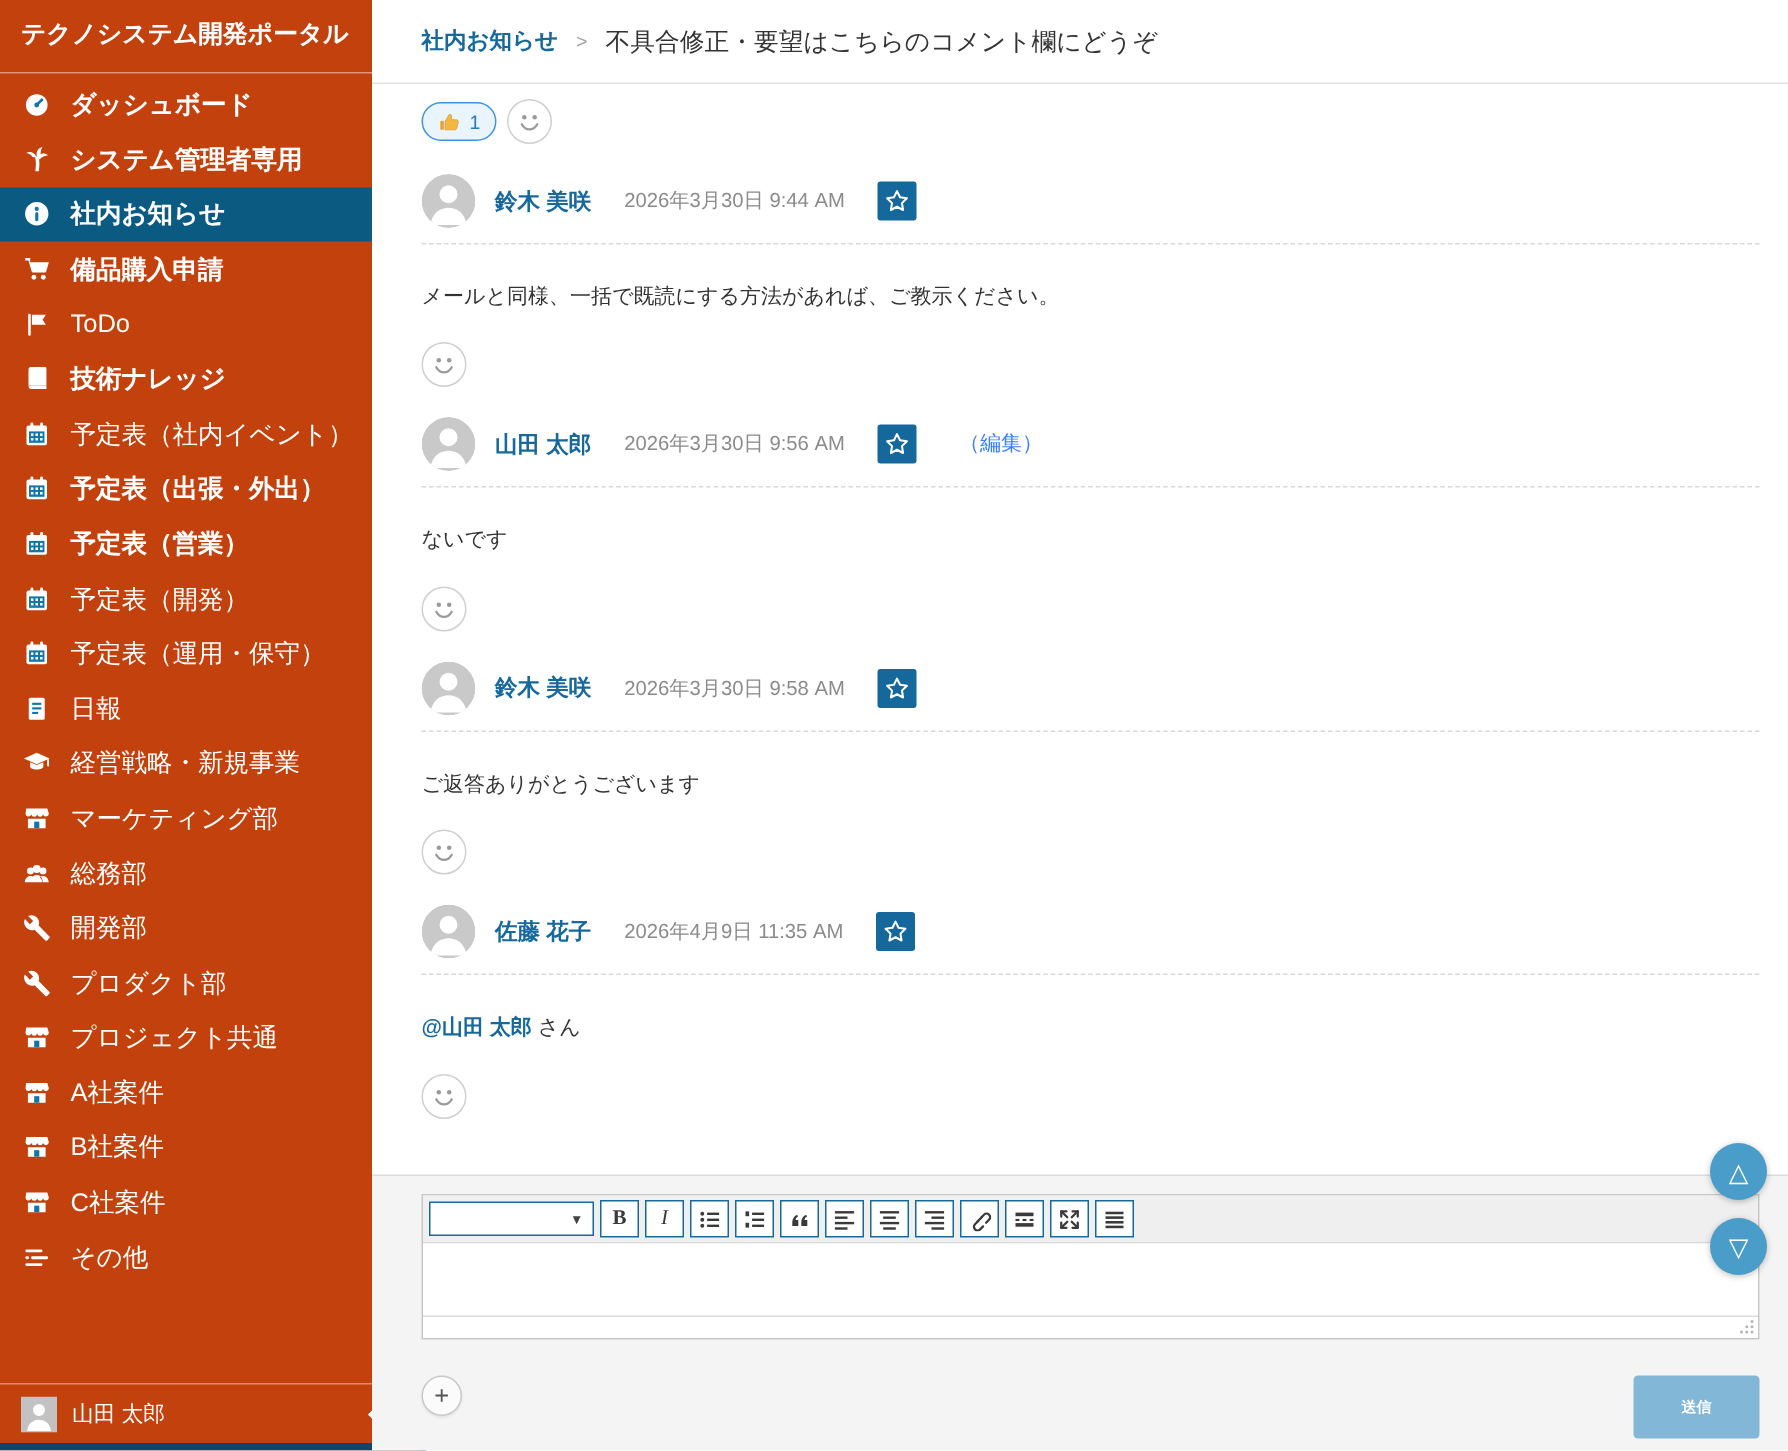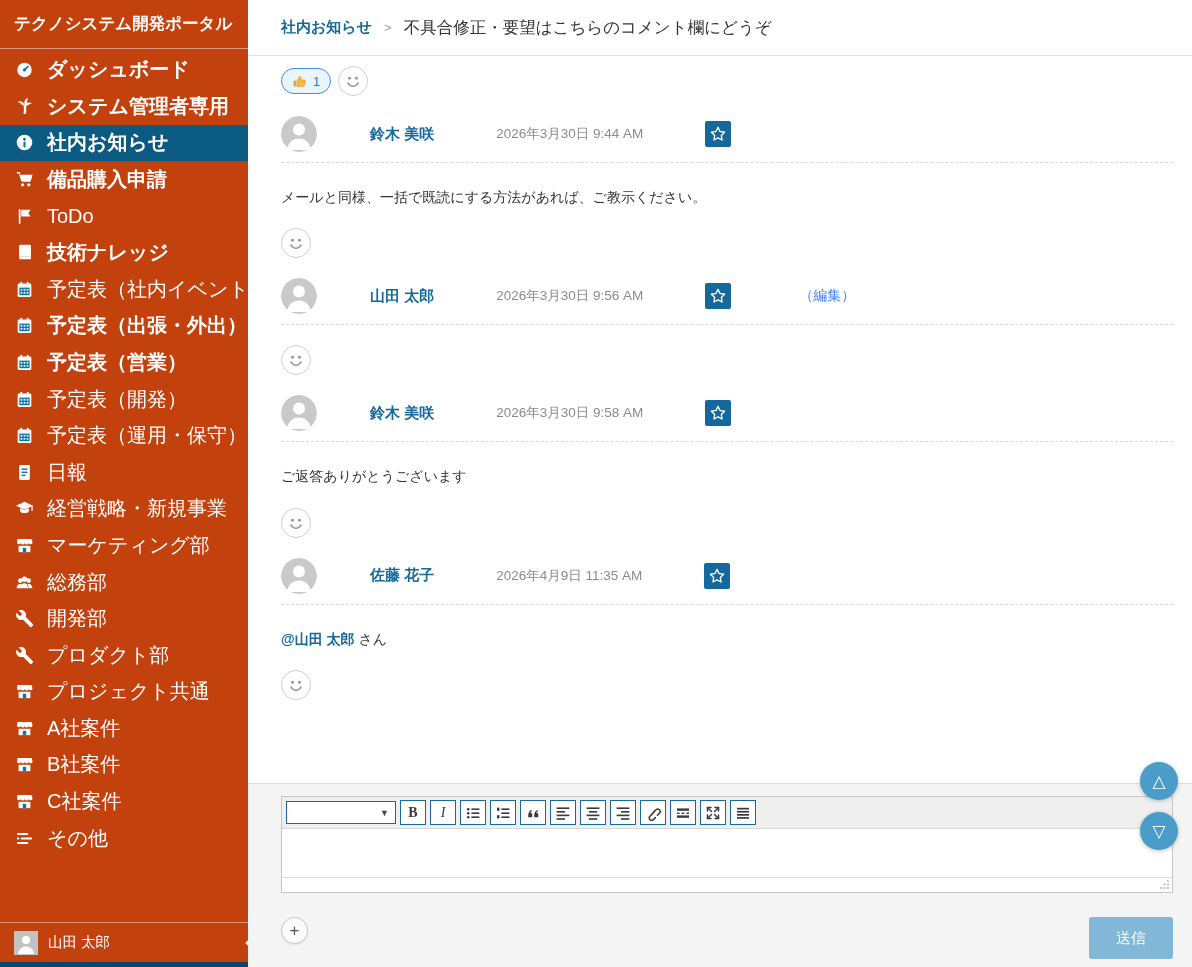--- a/index.html
+++ b/index.html
@@ -4,21 +4,21 @@
 <style>
   * { margin:0; padding:0; box-sizing:border-box; }
   html,body { width:1192px; height:967px; }
   body { font-family:"Liberation Sans","DejaVu Sans",sans-serif; position:relative; overflow:hidden; background:#fff; color:#333; }
   a { text-decoration:none; }
 
   
   .sidebar { position:absolute; left:0; top:0; width:284px; height:967px; background:#c2410c; color:#fff; }
   .side-title { padding:10px 14px 12px; font-size:16.5px; font-weight:700; line-height:1.6; border-bottom:1px solid rgba(255,255,255,.45); }
   .side-nav { padding-top:2px; }
-  .side-item { position:relative; height:36.6px; display:flex; align-items:center; padding:0 14px; gap:13px; font-size:20px; cursor:pointer;text-align:center; }
+  .side-item { position:relative; height:36.6px; display:flex; align-items:center; padding:0 14px; gap:13px; font-size:17px; cursor:pointer;text-align:center; }
   .side-item.bold { font-weight:700; }
   .side-item.selected { background:#0a5a82; }
   .side-icon { width:20px; height:20px; flex:none; display:flex; align-items:center; justify-content:center; }
   .side-icon svg { width:19px; height:19px; }
   .unread-dot { position:absolute; right:16px; top:50%; margin-top:-2.5px; width:5px; height:5px; border-radius:50%; background:#e8413c; }
   .side-strip { position:absolute; top:0; right:0; width:5px; height:100%; background:#3399cc; }
   .side-footer { position:absolute; left:0; right:5px; bottom:5px; height:40px; border-top:1px solid rgba(255,255,255,.4); display:flex; align-items:center; padding:0 14px; gap:10px; font-size:14.5px; }
   .side-footer svg.uav { width:24px; height:24px; flex:none; }
   .logout-btn { margin-left:auto; background:none; border:none; cursor:pointer; display:flex; padding:0; }
   .logout-btn svg { width:22px; height:22px; }
@@ -32,21 +32,21 @@
   .page-title { color:#333; font-weight:400; font-size:16.5px; }
 
   .thread { flex:1 1 auto; overflow:hidden; padding:0 19px 0 33px; }
   .reaction-row { margin-top:10px; display:flex; align-items:center; gap:7px; }
   .reaction-chip { display:inline-flex; align-items:center; gap:6px; height:26px; padding:0 10px; border:1px solid #3d94e0; background:#eaf4fd; border-radius:13px; cursor:pointer; }
   .reaction-chip svg { width:15px; height:15px; }
   .reaction-count { color:#2a7bc0; font-size:13px; }
   .smiley-btn { width:30px; height:30px; border-radius:50%; border:1px solid #cfcfcf; background:#fff; display:flex; align-items:center; justify-content:center; cursor:pointer; padding:0; }
   .smiley-btn svg { width:28px; height:28px; }
 
-  .c-head { margin-top:20px; display:flex; align-items:center;gap:40px; }
+  .c-head { margin-top:20px; display:flex; align-items:center; }
   .avatar { width:36px; height:36px; border-radius:50%; overflow:hidden; flex:none; display:flex; }
   .avatar svg { width:36px; height:36px; }
   .c-name { margin-left:13px; color:#17699c; font-size:15px; font-weight:700; cursor:pointer; }
   .c-time { margin-left:22px; color:#8b8b8b; font-size:13.5px; }
   .star-btn { margin-left:22px; width:26px; height:26px; border:none; border-radius:2px; background:#15689b; display:flex; align-items:center; justify-content:center; cursor:pointer; padding:0; }
   .star-btn svg { width:18px; height:18px; }
   .c-edit { margin-left:28px; color:#3b82f6; font-size:14px; cursor:pointer; }
   .dashed { margin-top:10px; border-top:1px dashed #d8d8d8; height:0; }
   .c-body { margin-top:23px; font-size:14px; line-height:1.6; color:#333; }
   .c-mention { color:#17699c; font-weight:700; cursor:pointer; }
@@ -61,21 +61,21 @@
   .tb-btn { width:26px; height:25px; background:#fff; border:1px solid #17699c; display:flex; align-items:center; justify-content:center; cursor:pointer; padding:0; color:#3a3a3a; }
   .tb-btn svg { width:16px; height:16px; }
   .tb-btn .glyph { font-size:14px; font-family:"Liberation Serif","DejaVu Serif",serif; }
   .tb-btn .glyph.b { font-weight:700; }
   .tb-btn .glyph.i { font-style:italic; }
   .edit-area { height:48px; background:#fff; cursor:text; }
   .resize-bar { height:15px; border-top:1px solid #dcdcdc; position:relative; }
   .resize-grip { position:absolute; right:2px; bottom:2px; width:11px; height:11px; cursor:nwse-resize; }
   .composer-actions { display:flex; justify-content:space-between; align-items:flex-start; margin-top:24px; }
   .add-btn { width:27px; height:27px; border-radius:50%; border:1px solid #c9c9c9; background:#fbfbfb; color:#555; font-size:17px; line-height:1; display:flex; align-items:center; justify-content:center; cursor:pointer; box-shadow:0 1px 2px rgba(0,0,0,.08); }
-  .send-btn { width:84px; height:42px; background:#82b7d8; border:none; border-radius:3px; color:#fff; font-size:15px; font-weight:400; cursor:pointer; }
+  .send-btn { width:84px; height:42px; background:#82b7d8; border:none; border-radius:3px; color:#fff; font-size:10px; font-weight:700; cursor:pointer; }
 
   .float-btn { position:absolute; right:14px; width:38px; height:38px; border-radius:50%; background:#4a9dc8; border:none; color:#fff; font-size:17px; display:flex; align-items:center; justify-content:center; cursor:pointer; box-shadow:0 1px 4px rgba(0,0,0,.25); z-index:5; }
   #floatUp { top:762px; }
   #floatDown { top:812px; }
 </style>
 </head>
 <body>
 
 <aside class="sidebar">
   <div class="side-title">テクノシステム開発ポータル</div>
@@ -460,20 +460,24 @@
       <a class="c-name">山田 太郎</a>
       <span class="c-time">2026年3月30日 9:56 AM</span>
       <button class="star-btn">
         <svg viewBox="0 0 24 24">
                 <path d="M12 3.2l2.7 5.5 6.1.9-4.4 4.3 1 6.1-5.4-2.9-5.4 2.9 1-6.1-4.4-4.3 6.1-.9z" fill="none" stroke="#fff" stroke-width="1.8" stroke-linejoin="round"></path>
               </svg>
       </button>
       <a class="c-edit">（編集）</a>
     </div>
     <div class="dashed"></div>
+    <div class="c-body">
+
+      <p class="c-text">ないです</p>
+    </div>
     <div class="c-react">
       <button class="smiley-btn">
         <svg viewBox="0 0 30 30">
                 <circle cx="11.3" cy="12" r="1.6" fill="#9a9a9a"></circle>
                 <circle cx="18.7" cy="12" r="1.6" fill="#9a9a9a"></circle>
                 <path d="M9.5 17c1.6 2.6 4 3.6 5.5 3.6s3.9-1 5.5-3.6" stroke="#9a9a9a" fill="none" stroke-width="1.6" stroke-linecap="round"></path>
               </svg>
       </button>
     </div>
   </article>

